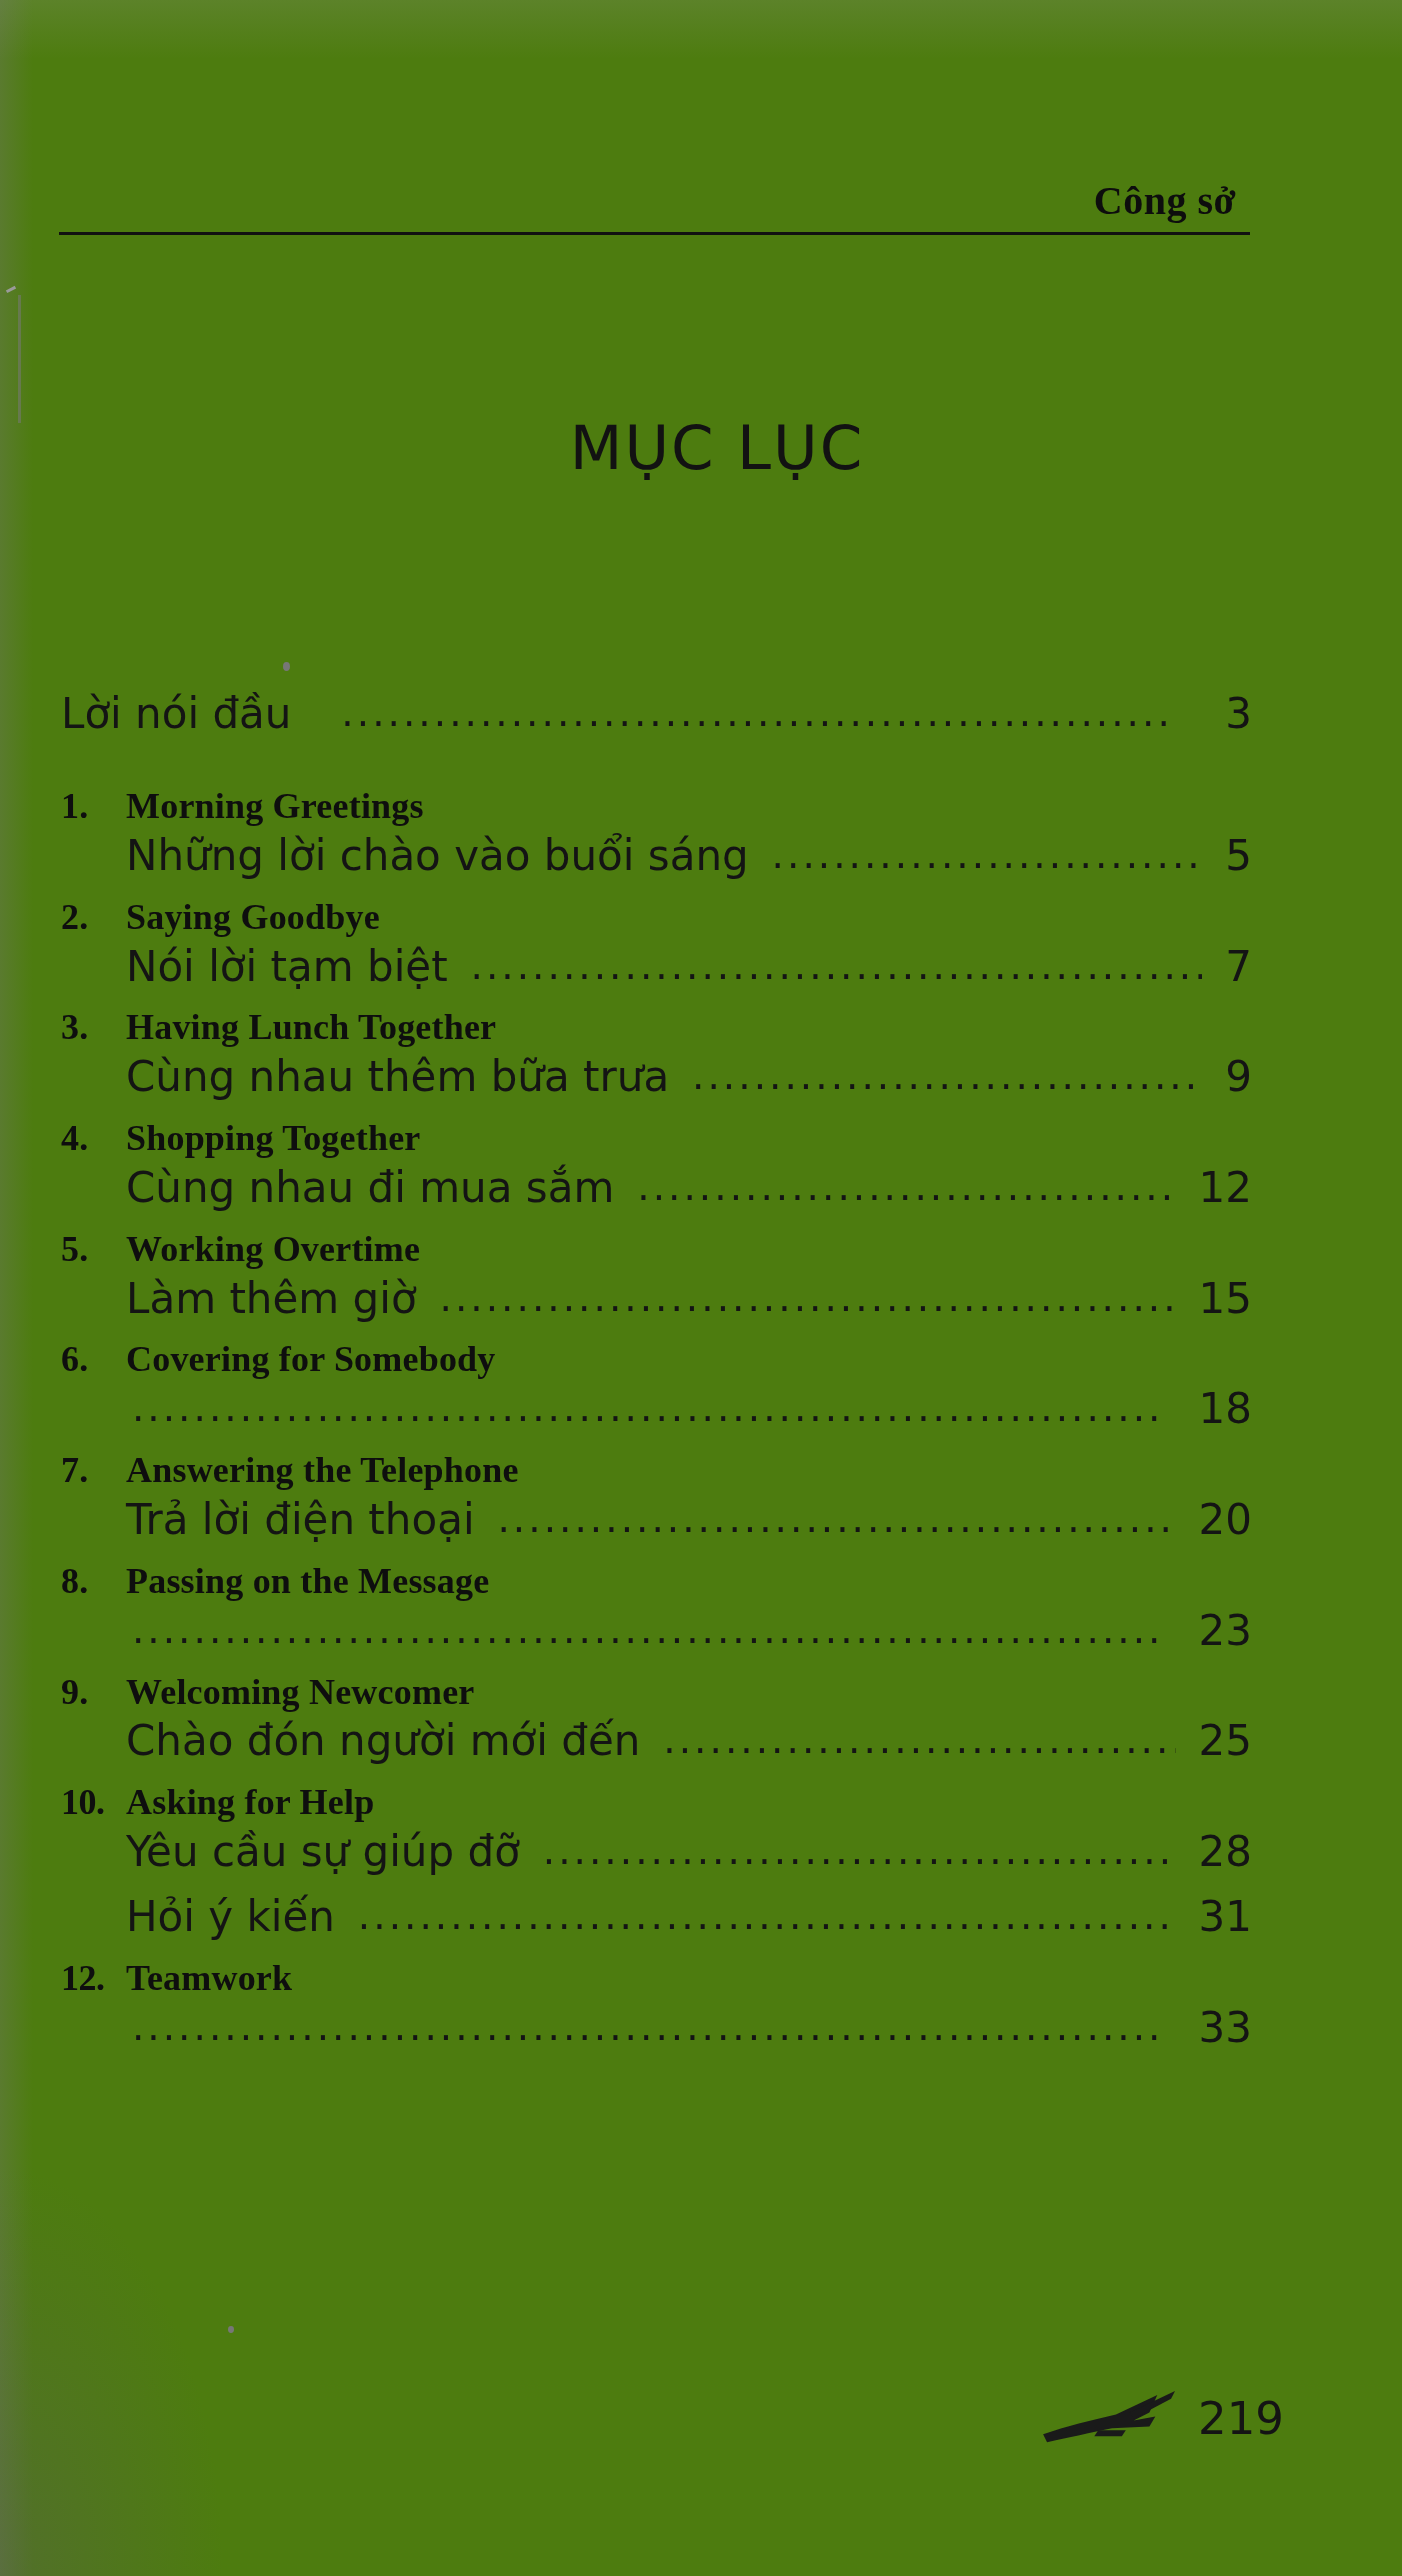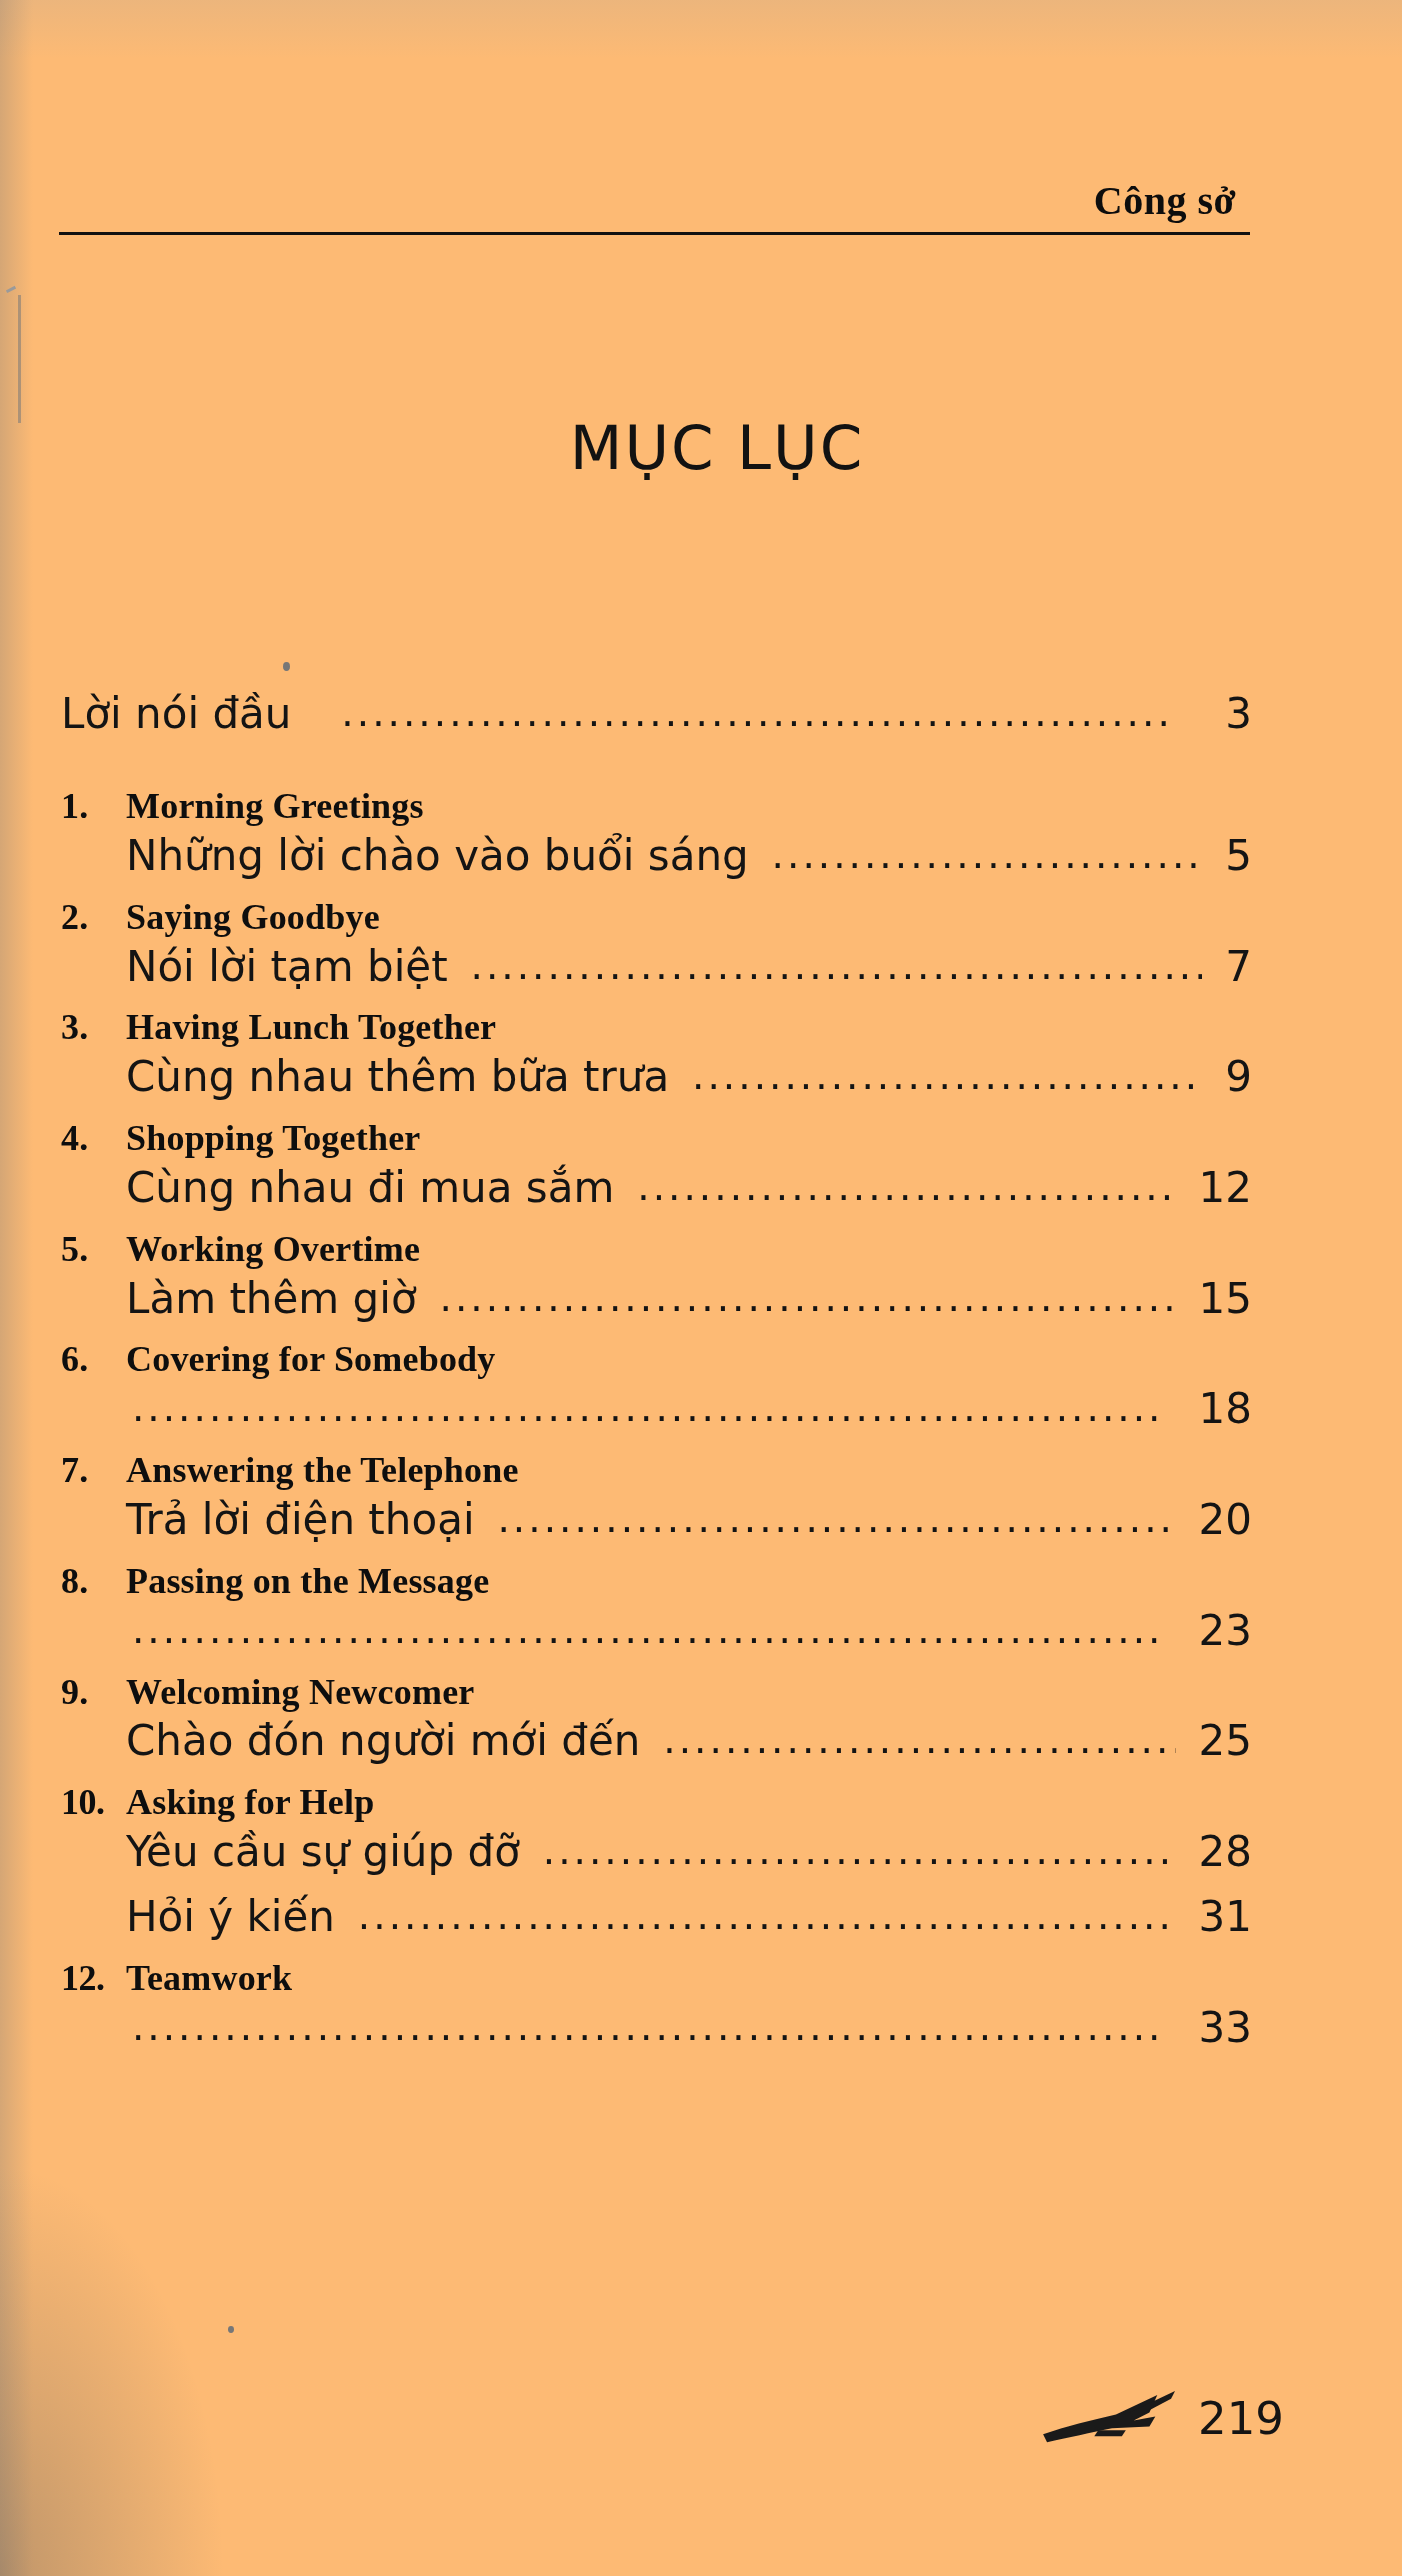--- a/index.html
+++ b/index.html
@@ -12,21 +12,21 @@
     height: 2576px;
     position: relative;
     font-family: "Liberation Sans", sans-serif;
     color: #111111;
     overflow: hidden;
   }
 
   .page {
     position: absolute;
     inset: 0;
-    background: #fdba74;
+    background: #4d7c0f;
   }
 
   
   .scan-shade-left {
     position: absolute;
     left: 0;
     top: 0;
     width: 33px;
     height: 2576px;
     background: linear-gradient(to right, rgba(120,120,120,0.30), rgba(255,255,255,0));

